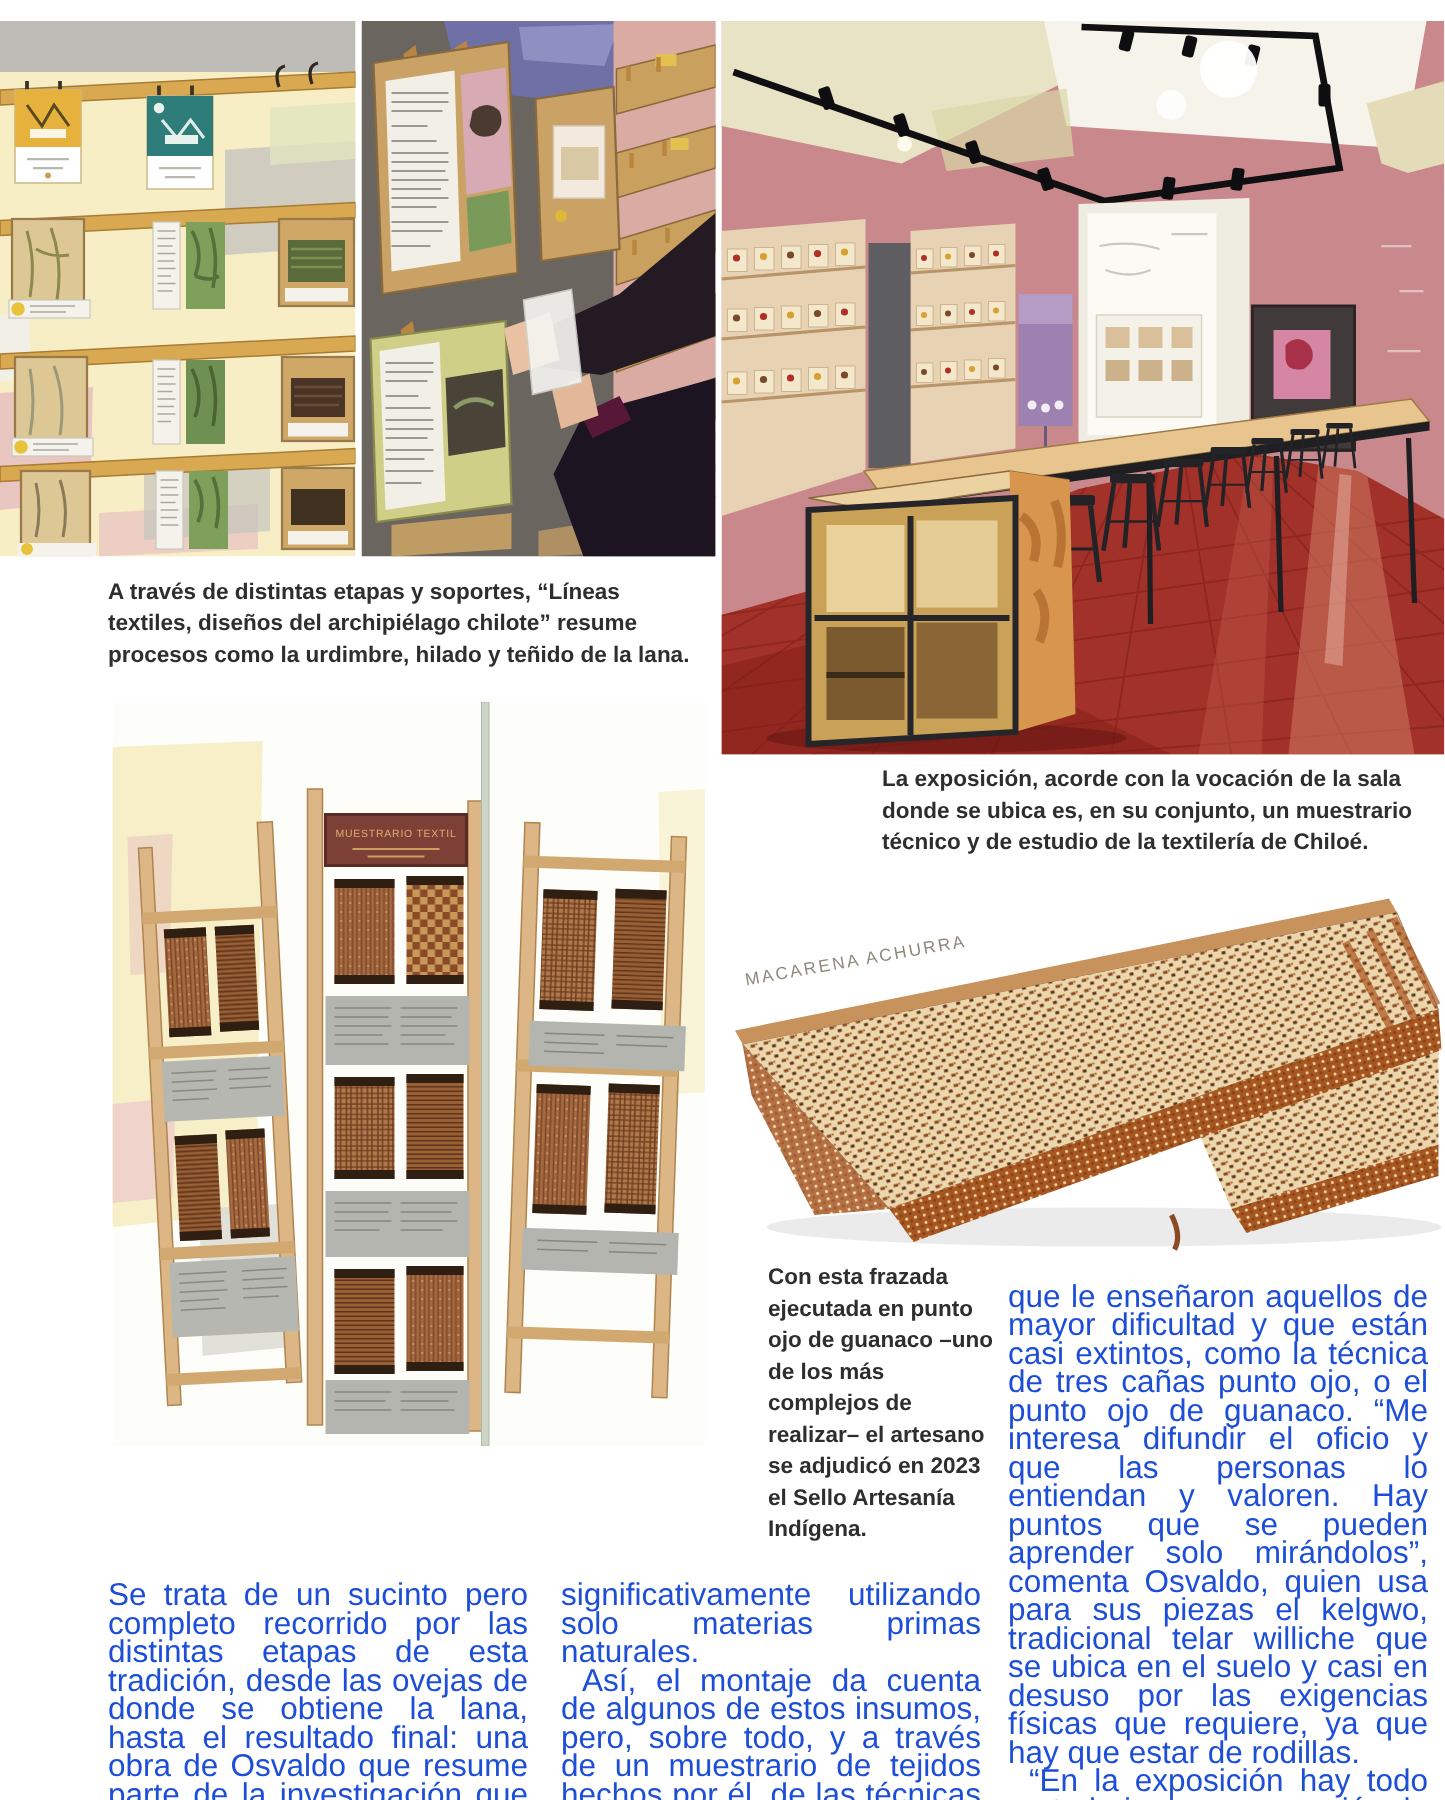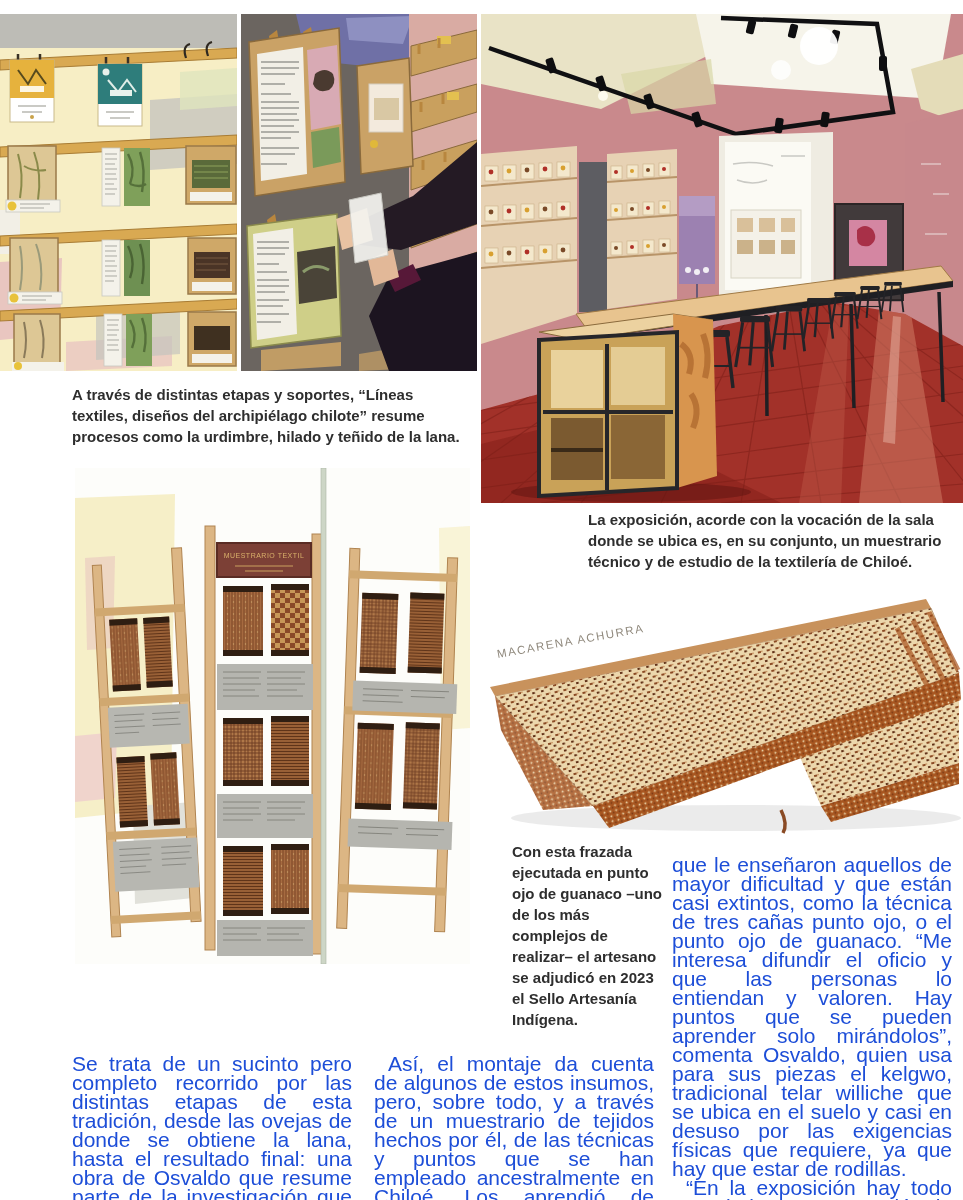--- a/index.html
+++ b/index.html
@@ -483,20 +483,21 @@
 
   <div class="caption" style="left:512px;top:841px;width:152px">Con esta frazada ejecutada en punto ojo de guanaco –uno de los más complejos de realizar– el artesano se adjudicó en 2023 el Sello Artesanía Indígena.</div>
 
   <div class="credit">MACARENA ACHURRA</div>
 
   <div class="bodycol" style="left:72px;top:1042px;width:280px;height:158px;overflow:hidden">
     <p>Se trata de un sucinto pero completo recorrido por las distintas etapas de esta tradición, desde las ovejas de donde se obtiene la lana, hasta el resultado final: una obra de Osvaldo que resume parte de la investigación que ha realizado, como también su innovación en diseños –está explorando el “cubismo textil”– y el uso de los colores cuya paleta ha ampliado</p>
   </div>
 
   <div class="bodycol" style="left:374px;top:1042px;width:280px;height:158px;overflow:hidden">
+    <p>significativamente utilizando solo materias primas naturales.</p>
     <p class="indent">Así, el montaje da cuenta de algunos de estos insumos, pero, sobre todo, y a través de un muestrario de tejidos hechos por él, de las técnicas y puntos que se han empleado ancestralmente en Chiloé. Los aprendió de manera autodidacta, “contando hilos”, o de artesanas</p>
   </div>
 
   <div class="bodycol" style="left:672px;top:843px;width:280px;height:357px;overflow:hidden">
     <p>que le enseñaron aquellos de mayor dificultad y que están casi extintos, como la técnica de tres cañas punto ojo, o el punto ojo de guanaco. “Me interesa difundir el oficio y que las personas lo entiendan y valoren. Hay puntos que se pueden aprender solo mirándolos”, comenta Osvaldo, quien usa para sus piezas el kelgwo, tradicional telar williche que se ubica en el suelo y casi en desuso por las exigencias físicas que requiere, ya que hay que estar de rodillas.</p>
     <p class="indent"><span>“En la exposición hay todo un trabajo de recuperación de tejidos y exhibición de técnicas. Es un encuentro sensible con los materiales y el trabajo de Osvaldo que destaca no solo por su calidad, sino también por su rigor, investigación e innovación, pero con una profunda pertenencia y pertinencia cultural”, concluye la directora del Programa de Artesanía UC, Elena Alfaro.</span> </p>
   </div>
 
 </div>
 

